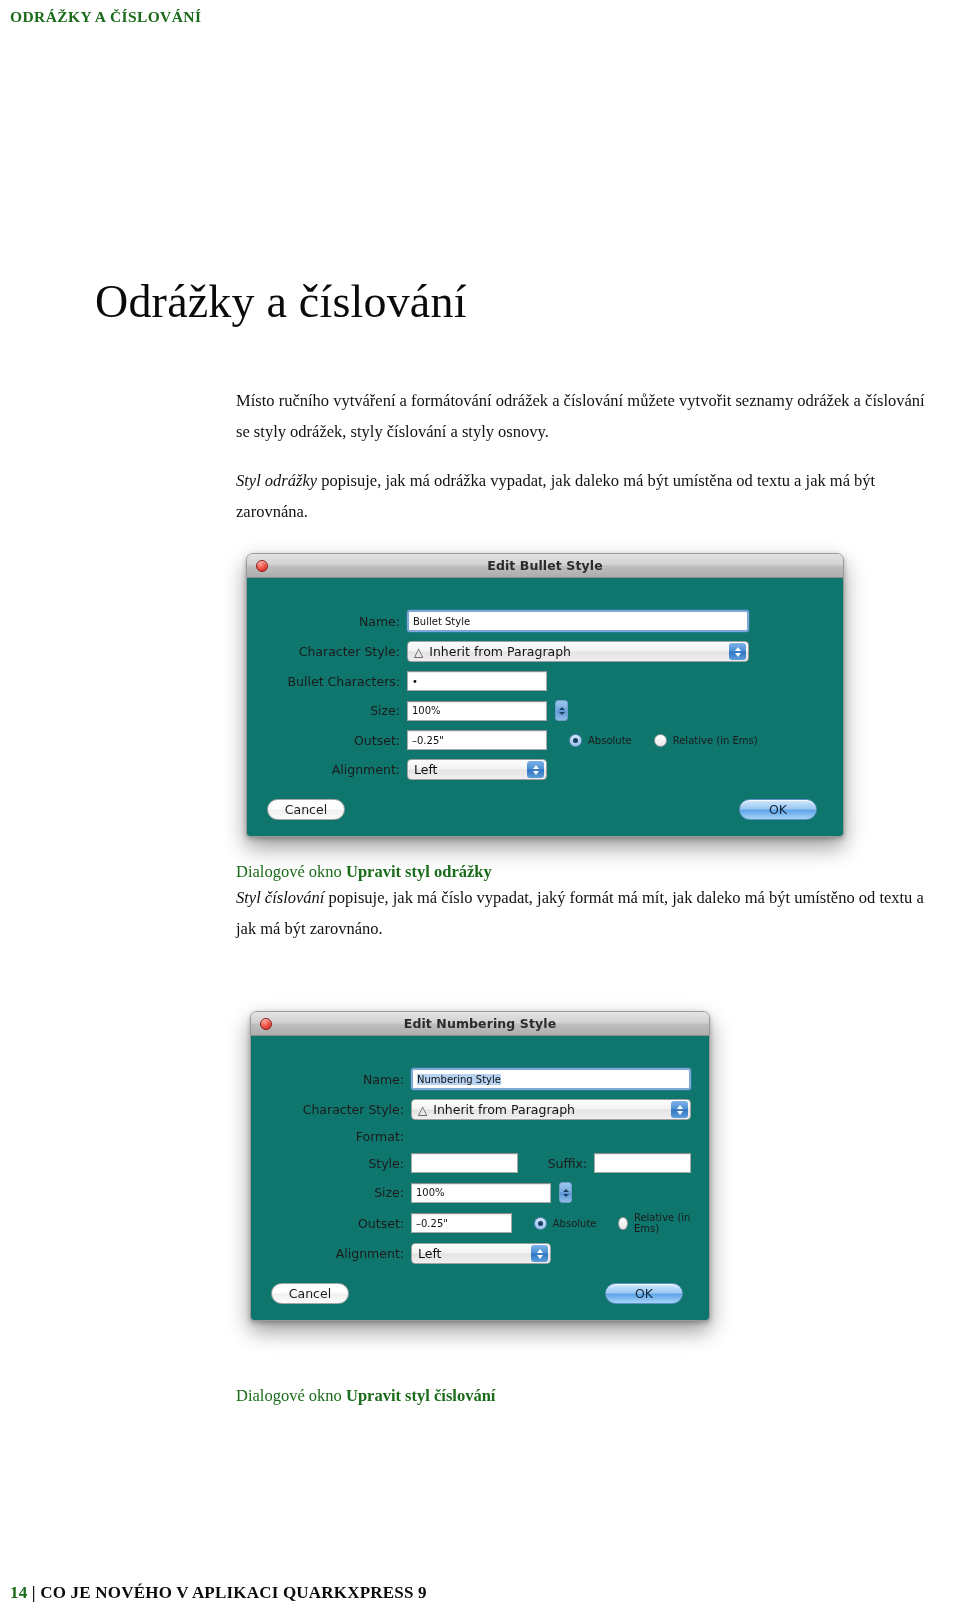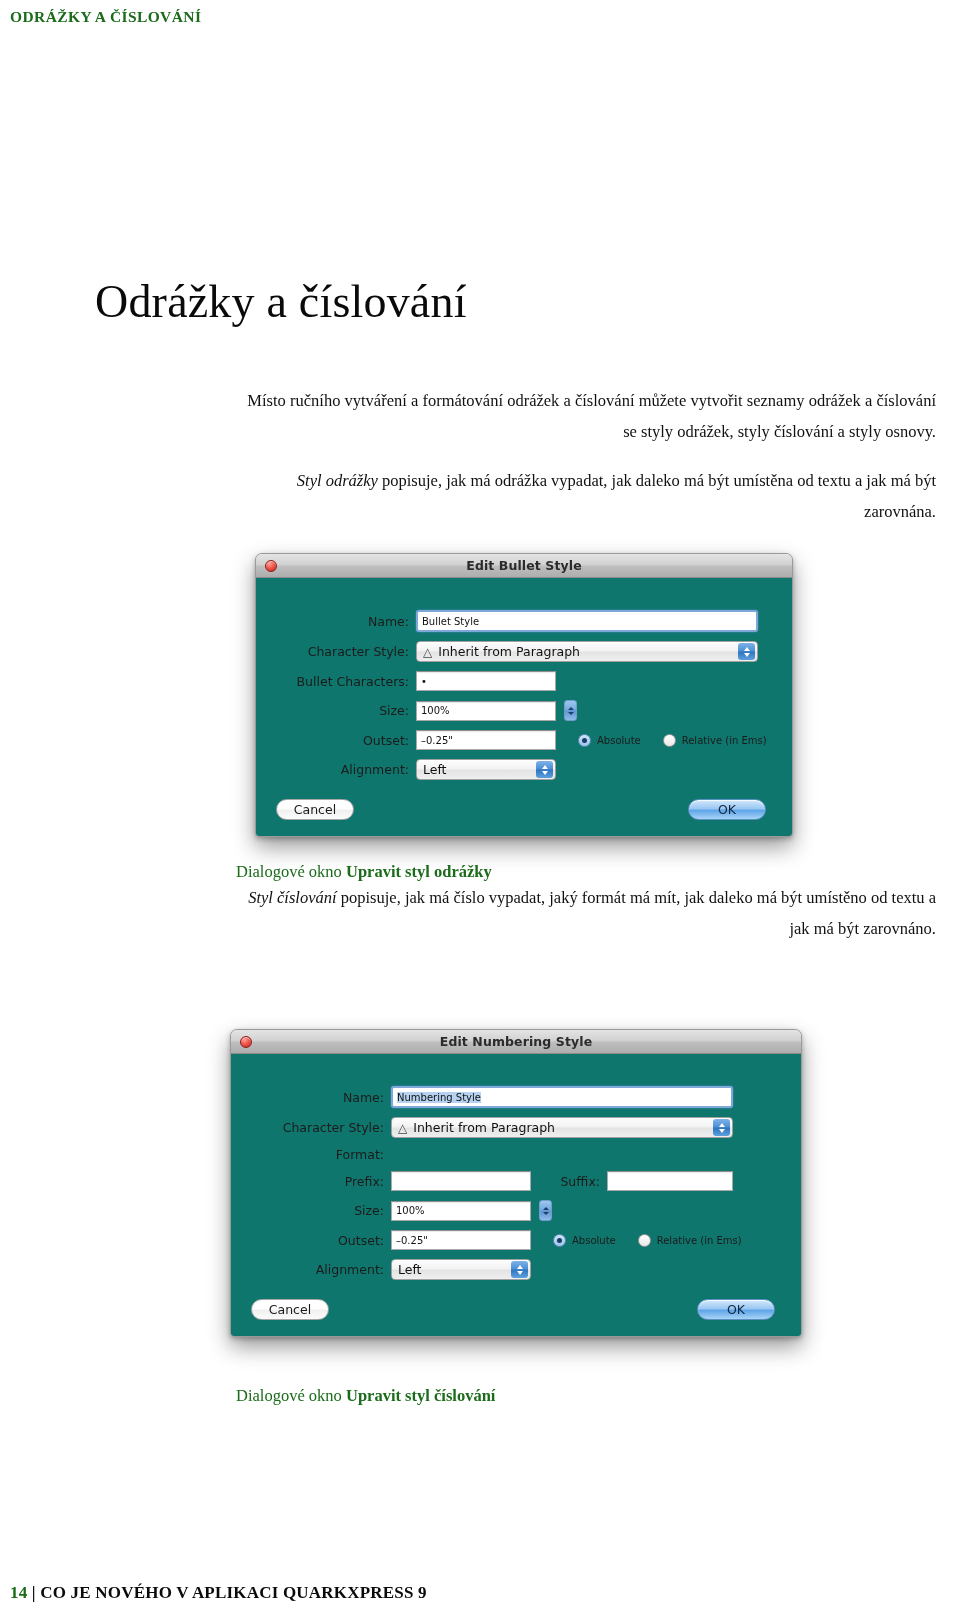--- a/index.html
+++ b/index.html
@@ -24,21 +24,21 @@
   
   .page-title {
     position:absolute; left:95px; top:247px;
     font-size:46px; font-weight:normal; line-height:1.05;
     color:#0a0a0a; letter-spacing:0.2px;
   }
 
   
   .content { position:absolute; left:236px; top:385px; width:700px; }
   .para {
-    font-size:16.5px; line-height:31px; text-align:right; color:#111;
+    font-size:16.5px; line-height:31px; text-align:left; color:#111;
     margin:0 0 18px 0;
   }
   .para.tight { margin-bottom:0; }
   .it { font-style:italic; }
 
   
   .caption {
     font-size:16.5px; color:#1a6b1a; line-height:26px; margin:0;
   }
   .caption .b { font-weight:bold; }
@@ -178,21 +178,21 @@
   <p class="para">
     <span>Místo ručního vytváření a formátování odrážek a číslování můžete vytvořit seznamy odrážek a</span>
     <span>číslování se styly odrážek, styly číslování a styly osnovy.</span>
   </p>
 
   <p class="para">
     <span class="it">Styl odrážky</span><span> popisuje, jak má odrážka vypadat, jak daleko má být umístěna od textu a jak má být zarovnána.</span>
   </p>
 </div>
 
-<div class="dialog" id="dlg1" style="left:255px; top:553px; width:538px;">
+<div class="dialog" id="dlg1" style="left:246px; top:553px; width:598px;">
 
   <div class="titlebar">
     <span class="close-btn"></span>
     <span class="title-text">Edit Bullet Style</span>
   </div>
 
   <div class="dlg-body">
 
     <div class="row">
       <div class="lbl lbl-w">Name:</div>
@@ -267,21 +267,21 @@
 <div class="caption" style="position:absolute; left:236px; top:859px;">
   <span>Dialogové okno </span><span class="b">Upravit styl odrážky</span>
 </div>
 
 <div class="content" style="top:882px;">
   <p class="para tight">
     <span class="it">Styl číslování</span><span> popisuje, jak má číslo vypadat, jaký formát má mít, jak daleko má být umístěno od textu a jak má být zarovnáno.</span>
   </p>
 </div>
 
-<div class="dialog" id="dlg2" style="left:230px; top:1011px; width:572px;margin-top:18px;">
+<div class="dialog" id="dlg2" style="left:250px; top:1011px; width:460px;">
 
   <div class="titlebar">
     <span class="close-btn"></span>
     <span class="title-text">Edit Numbering Style</span>
   </div>
 
   <div class="dlg-body">
 
     <div class="row">
       <div class="lbl lbl-w">Name:</div>
@@ -300,21 +300,21 @@
             <i class="dn"></i>
           </span>
       </div>
     </div>
 
     <div class="row">
       <div class="lbl lbl-w">Format:</div>
     </div>
 
     <div class="row">
-      <div class="lbl lbl-w">Prefix:</div>
+      <div class="lbl lbl-w">Style:</div>
       <div class="txtfield" style="width:140px;">
         <span></span>
       </div>
       <div class="lbl" style="width:76px;">Suffix:</div>
       <div class="txtfield" style="width:126px;">
         <span></span>
       </div>
     </div>
 
     <div class="row">

